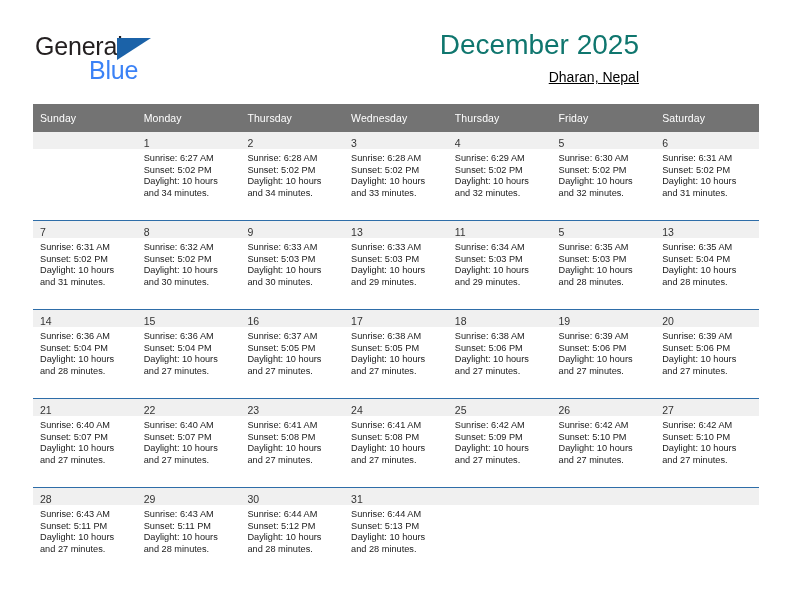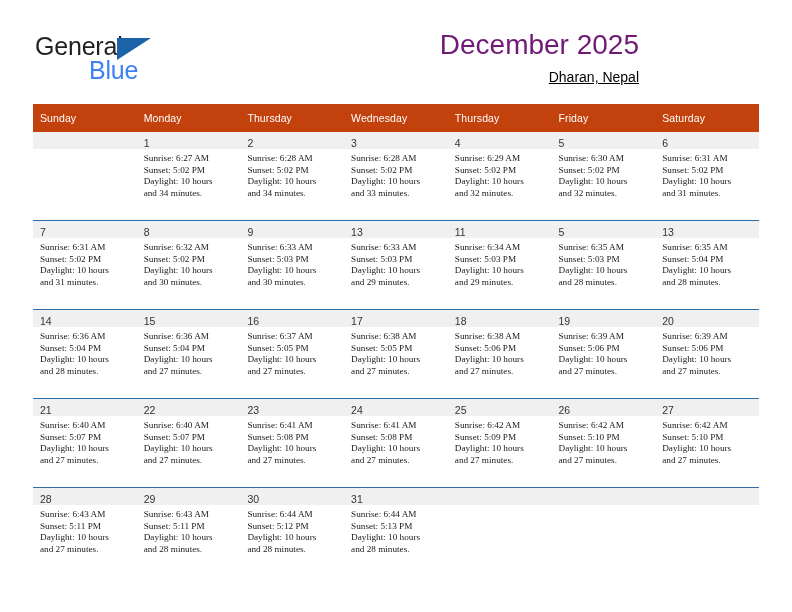--- a/index.html
+++ b/index.html
@@ -68,21 +68,21 @@
 
   .title-block {
     position: absolute;
     right: 0;
     top: 0;
     text-align: right;
   }
   .month-title {
     font-size: 28px;
     font-weight: normal;
-    color: #701a75;
+    color: #0f766e;
     line-height: 34px;
     white-space: nowrap;
   }
   .location {
     font-size: 14px;
     color: #000000;
     line-height: 20px;
     margin-top: 5px;
     white-space: nowrap;
     text-decoration: underline;
@@ -92,21 +92,21 @@
   .calendar {
     position: absolute;
     top: 104px;
     left: 33px;
     width: 726px;
     border-collapse: collapse;
     table-layout: fixed;
   }
 
   .calendar th {
-    background: #c2410c;
+    background: #737373;
     color: #ffffff;
     font-size: 10.5px;
     font-weight: normal;
     text-align: left;
     padding: 5px 0 5px 7px;
     height: 18px;
     vertical-align: middle;
     letter-spacing: 0.1px;
   }
 
@@ -133,21 +133,20 @@
     box-sizing: border-box;
   }
   .daynum {
     font-size: 10.5px;
     color: #333333;
     line-height: 15px;
   }
 
   .cell-body {
     padding: 4px 6px 0 7px;
-    font-family: Liberation Serif, serif;
   }
   .cell-line {
     font-size: 9.2px;
     line-height: 11.6px;
     color: #1a1a1a;
     white-space: nowrap;
   }
 
   td.empty .daynum-band {
     background: #f0f0f0;

